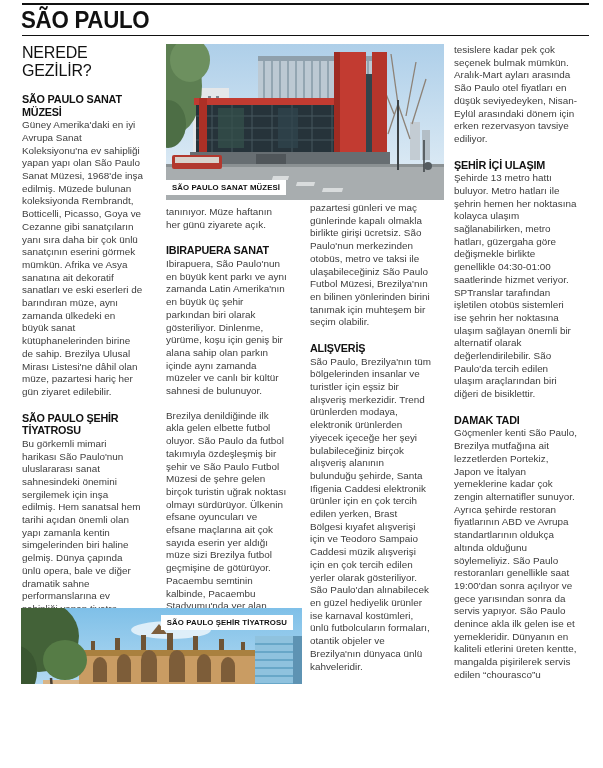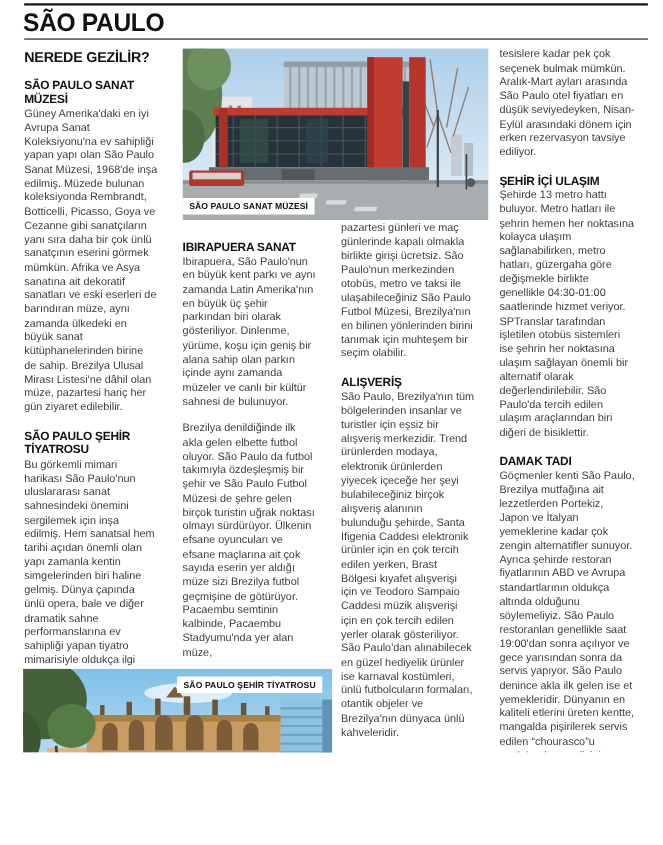--- a/index.html
+++ b/index.html
@@ -14,21 +14,21 @@
     position:absolute;left:21px;top:7px;margin:0;
     font-size:23px;font-weight:bold;letter-spacing:-0.3px;color:#111;
     transform:scaleX(0.97);transform-origin:left;
   }
   .col{position:absolute;overflow:hidden;}
   .col-1{left:22px;top:44px;width:134px;height:564px;}
   .col-2{left:166px;top:206px;width:134px;height:402px;}
   .col-3{left:310px;top:202px;width:135px;height:562px;}
   .col-4{left:454px;top:44px;width:137px;height:724px;}
   .sechead{
-    margin:0 0 13px 0;font-size:13px;font-weight:bold;color:#111;
+    margin:0 0 13px 0;font-size:16px;font-weight:normal;color:#111;
     letter-spacing:-0.2px;
   }
   .subhead{
     margin:13px 0 1px 0;font-size:10.8px;font-weight:bold;color:#111;
     line-height:12.6px;letter-spacing:-0.2px;
   }
   .subhead.first{margin-top:0;}
   .body-para{
     margin:0 13px 12px 0;font-size:9.9px;line-height:12.7px;color:#3d3d3d;
     text-align:left;
@@ -55,20 +55,21 @@
 
   <div class="col col-1">
     <h2 class="sechead">NEREDE GEZİLİR?</h2>
     <h3 class="subhead first">SÃO PAULO SANAT MÜZESİ</h3>
     <p class="body-para">Güney Amerika'daki en iyi Avrupa Sanat Koleksiyonu'na ev sahipliği yapan yapı olan São Paulo Sanat Müzesi, 1968'de inşa edilmiş. Müzede bulunan koleksiyonda Rembrandt, Botticelli, Picasso, Goya ve Cezanne gibi sanatçıların yanı sıra daha bir çok ünlü sanatçının eserini görmek mümkün. Afrika ve Asya sanatına ait dekoratif sanatları ve eski eserleri de barındıran müze, aynı zamanda ülkedeki en büyük sanat kütüphanelerinden birine de sahip. Brezilya Ulusal Mirası Listesi'ne dâhil olan müze, pazartesi hariç her gün ziyaret edilebilir.</p>
     <h3 class="subhead">SÃO PAULO ŞEHİR TİYATROSU</h3>
     <p class="body-para">Bu görkemli mimari harikası São Paulo'nun uluslararası sanat sahnesindeki önemini sergilemek için inşa edilmiş. Hem sanatsal hem tarihi açıdan önemli olan yapı zamanla kentin simgelerinden biri haline gelmiş. Dünya çapında ünlü opera, bale ve diğer dramatik sahne performanslarına ev sahipliği yapan tiyatro mimarisiyle oldukça ilgi çekiyor. Barok tarzda yapılan yapı, duvar ve tavan fresklerinin yanı sıra Neo-Klasik sütunları, büstleri, avizeleri ve heykelleriyle de</p>
   </div>
 
   <div class="col col-2">
+    <p class="body-para">tanınıyor. Müze haftanın her günü ziyarete açık.</p>
     <h3 class="subhead">IBIRAPUERA SANAT</h3>
     <p class="body-para">Ibirapuera, São Paulo'nun en büyük kent parkı ve aynı zamanda Latin Amerika'nın en büyük üç şehir parkından biri olarak gösteriliyor. Dinlenme, yürüme, koşu için geniş bir alana sahip olan parkın içinde aynı zamanda müzeler ve canlı bir kültür sahnesi de bulunuyor.</p>
     <p class="body-para">Brezilya denildiğinde ilk akla gelen elbette futbol oluyor. São Paulo da futbol takımıyla özdeşleşmiş bir şehir ve São Paulo Futbol Müzesi de şehre gelen birçok turistin uğrak noktası olmayı sürdürüyor. Ülkenin efsane oyuncuları ve efsane maçlarına ait çok sayıda eserin yer aldığı müze sizi Brezilya futbol geçmişine de götürüyor. Pacaembu semtinin kalbinde, Pacaembu Stadyumu'nda yer alan müze,</p>
   </div>
 
   <div class="col col-3">
     <p class="body-para">pazartesi günleri ve maç günlerinde kapalı olmakla birlikte girişi ücretsiz. São Paulo'nun merkezinden otobüs, metro ve taksi ile ulaşabileceğiniz São Paulo Futbol Müzesi, Brezilya'nın en bilinen yönlerinden birini tanımak için muhteşem bir seçim olabilir.</p>
     <h3 class="subhead">ALIŞVERİŞ</h3>
     <p class="body-para">São Paulo, Brezilya'nın tüm bölgelerinden insanlar ve turistler için eşsiz bir alışveriş merkezidir. Trend ürünlerden modaya, elektronik ürünlerden yiyecek içeceğe her şeyi bulabileceğiniz birçok alışveriş alanının bulunduğu şehirde, Santa Ifigenia Caddesi elektronik ürünler için en çok tercih edilen yerken, Brast Bölgesi kıyafet alışverişi için ve Teodoro Sampaio Caddesi müzik alışverişi için en çok tercih edilen yerler olarak gösteriliyor. São Paulo'dan alınabilecek en güzel hediyelik ürünler ise karnaval kostümleri, ünlü futbolcuların formaları, otantik objeler ve Brezilya'nın dünyaca ünlü kahveleridir.</p>
     <h3 class="subhead">NEREDE KALINIR?</h3>

